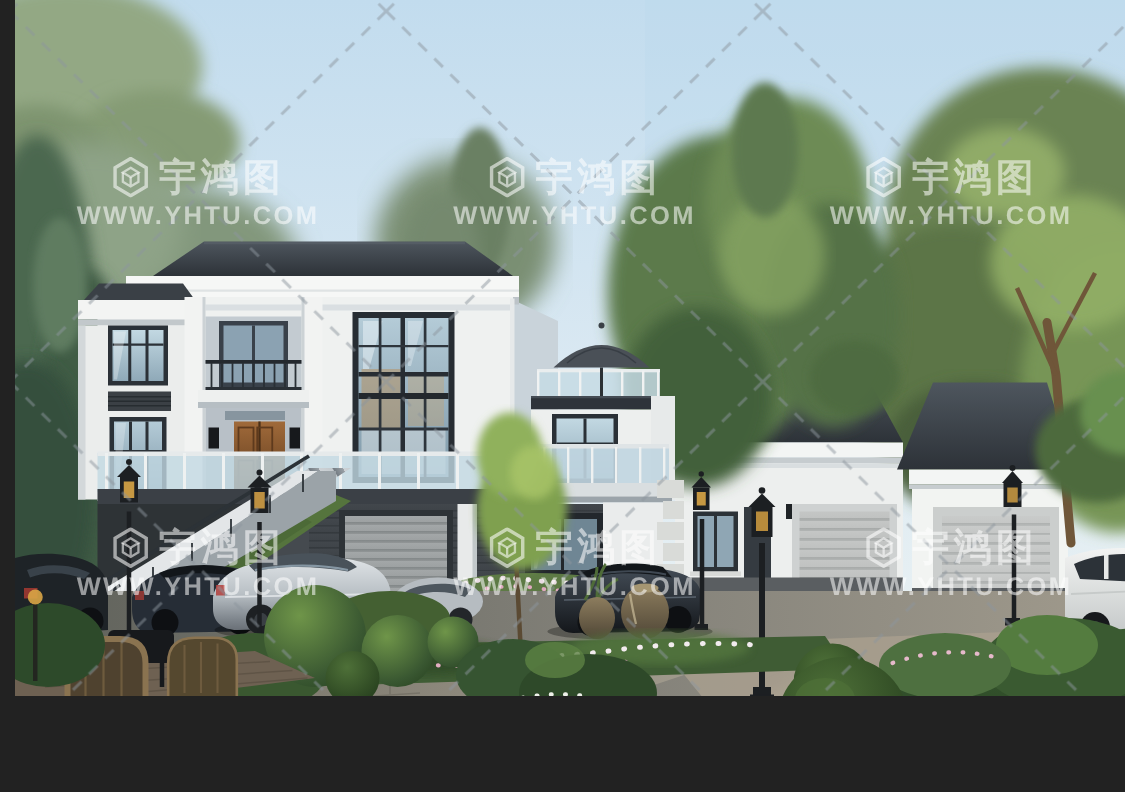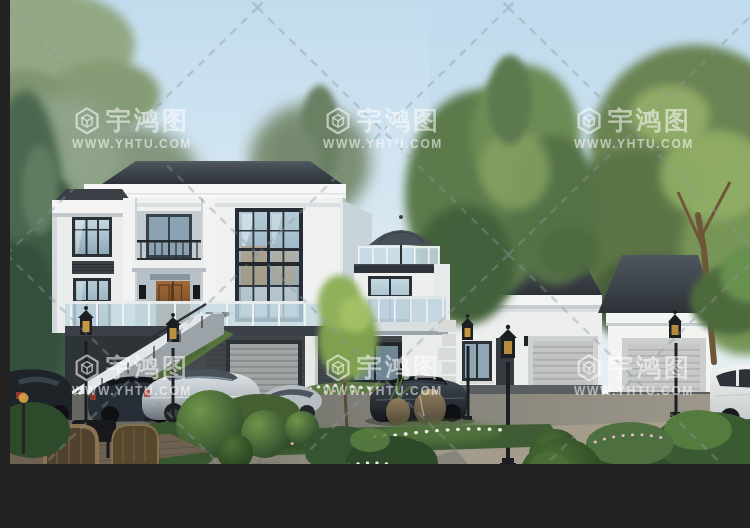--- a/index.html
+++ b/index.html
@@ -6,21 +6,21 @@
   #stage{position:relative;width:750px;height:464px;overflow:hidden;
          font-family:"Liberation Sans","DejaVu Sans",sans-serif;margin-left:10px;}
   #scene{position:absolute;left:0;top:0;z-index:0;display:block;}
   .wm{position:absolute;z-index:2;transform:translate(-50%,-55%);
       display:flex;flex-direction:column;align-items:center;
       color:rgba(255,255,255,0.55);pointer-events:none;user-select:none;}
   .wm-row{display:flex;align-items:center;gap:6px;}
   .wm-logo{width:26px;height:27px;opacity:.95;}
   .wm-brand{font-size:25px;font-weight:bold;letter-spacing:3px;line-height:1;
             font-family:"DejaVu Sans","Liberation Sans",sans-serif;}
-  .wm-url{font-size:12px;font-weight:bold;letter-spacing:1.6px;margin-top:4px;line-height:1;}
+  .wm-url{font-size:17px;font-weight:bold;letter-spacing:1.6px;margin-top:4px;line-height:1;}
 </style>
 </head>
 <body>
 
 <div id="stage">
 <svg id="scene" width="750" height="528" viewBox="0 0 750 528">
 <defs>
   <linearGradient id="skyG" x1="0" y1="0" x2="0" y2="1">
     <stop offset="0" stop-color="#c2dcee"></stop>
           <stop offset=".45" stop-color="#d9e8f2"></stop>

